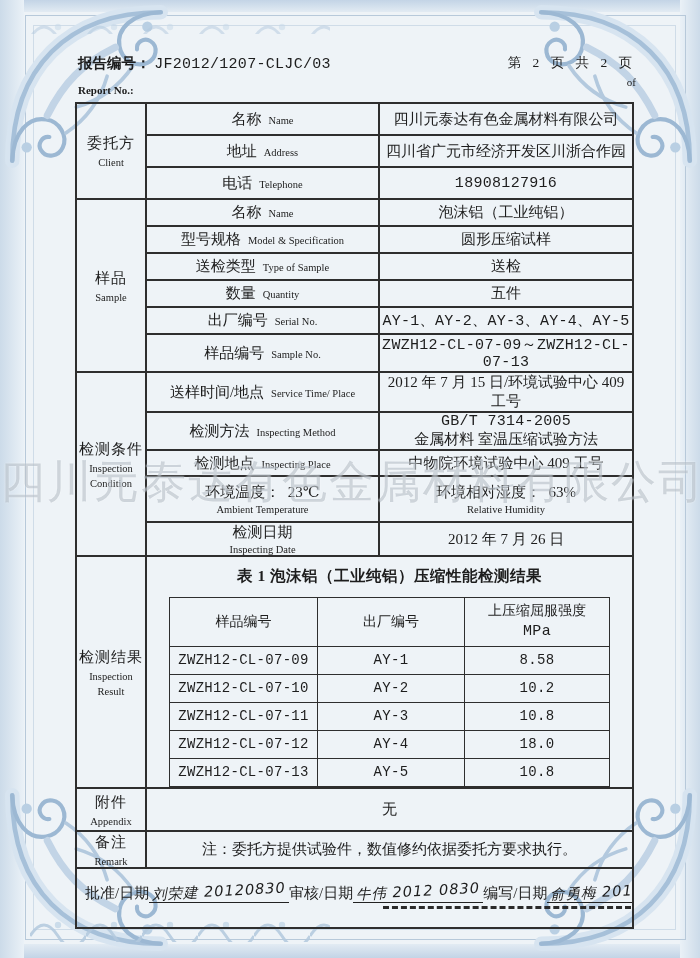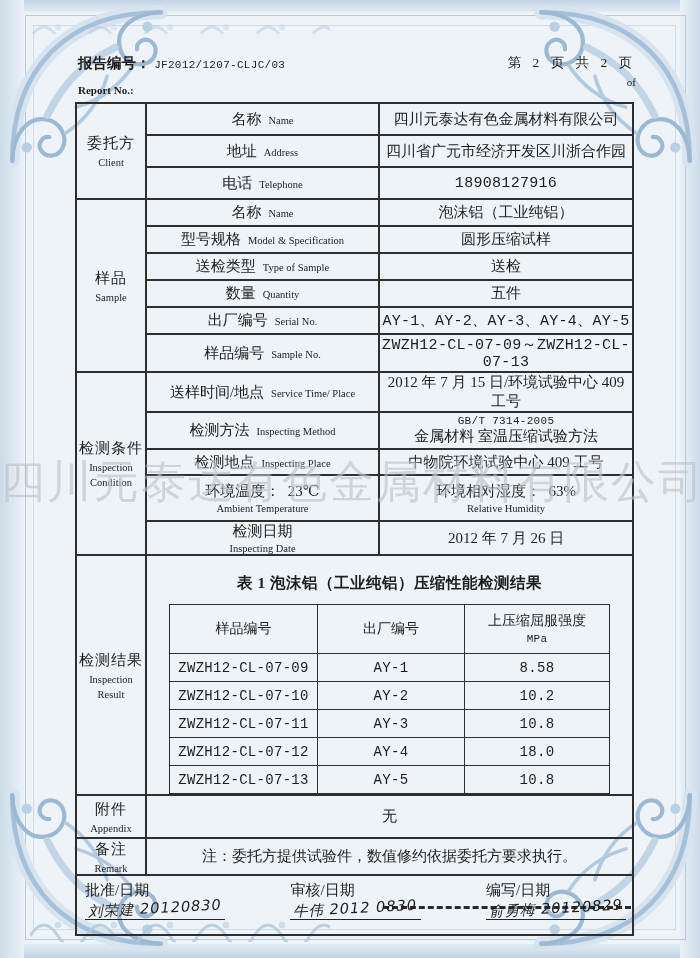--- a/index.html
+++ b/index.html
@@ -29,49 +29,49 @@
   
   .report-header{position:absolute;left:78px;right:64px;top:54px;display:flex;
     justify-content:space-between;align-items:flex-start;z-index:2;}
   .rh-left .line1{font-size:14.5px;font-weight:bold;}
   .rh-left .mono{font-weight:normal;}
   .rh-left .line2{font-size:11px;margin-top:11px;font-weight:bold;}
   .rh-right{text-align:right;}
   .rh-right .line1{font-size:13.5px;letter-spacing:4px;}
   .rh-right .line2{font-size:11px;margin-top:4px;padding-left:60px;}
 
-  .mono{font-family:"Liberation Mono","DejaVu Sans Mono",monospace;font-size:11px;letter-spacing:.3px;}
+  .mono{font-family:"Liberation Mono","DejaVu Sans Mono",monospace;font-size:15px;letter-spacing:.3px;}
 
   
   table.main{position:absolute;left:75px;top:102px;width:557px;border-collapse:collapse;
     table-layout:fixed;z-index:3;background:transparent;}
   table.main td{border:2px solid #2e2e2e;text-align:center;vertical-align:middle;
     font-size:15px;padding:0;overflow:hidden;}
   td.sec{width:70px;}
   .sec .cn{display:block;font-size:15px;letter-spacing:1px;}
   .sec .en{display:block;font-size:10.5px;margin-top:4px;}
   .lbl .cn{font-size:15px;}
   .lbl .en{font-size:10.5px;margin-left:7px;}
   .stack .cn{display:block;}
   .stack .en{display:block;margin:2px 0 0 0;}
   .val{font-size:14.5px;}
   td.left-text{text-align:left;padding-left:12px;}
 
   
   td.result-cell{vertical-align:top;}
-  .tbl-caption{font-weight:bold;font-size:15.5px;margin-top:17px;letter-spacing:.5px;}
+  .tbl-caption{font-weight:bold;font-size:15.5px;margin-top:8px;letter-spacing:.5px;}
   table.inner{width:440px;margin:10px auto 0;border-collapse:collapse;table-layout:fixed;}
   table.inner td{border:1.5px solid #2e2e2e;height:27px;font-size:14px;}
   table.inner tr.head td{height:48px;}
   .strength-h{line-height:1.5;}
   .below-blank{margin-top:7px;font-size:14px;}
 
   
   .sig-wrap{display:flex;justify-content:space-between;align-items:flex-end;padding:0 6px 10px 8px;}
-  .sig-group{display:flex;align-items:flex-start;flex-direction:column;}
+  .sig-group{display:flex;align-items:center;}
   .sig-label{font-size:15px;white-space:nowrap;}
   .uline{display:inline-block;border-bottom:1.5px solid #222;min-width:108px;text-align:center;padding:0 3px;}
   .hand{display:inline-block;font-family:"DejaVu Sans",sans-serif;font-style:italic;
     font-size:14.5px;letter-spacing:1px;transform:rotate(-3deg) translateY(-1px);white-space:nowrap;}
 
   .dash-line{position:absolute;top:906px;left:383px;width:248px;border-top:3px dashed #2a2a2a;z-index:2;}
 </style>
 </head>
 <body>
 

